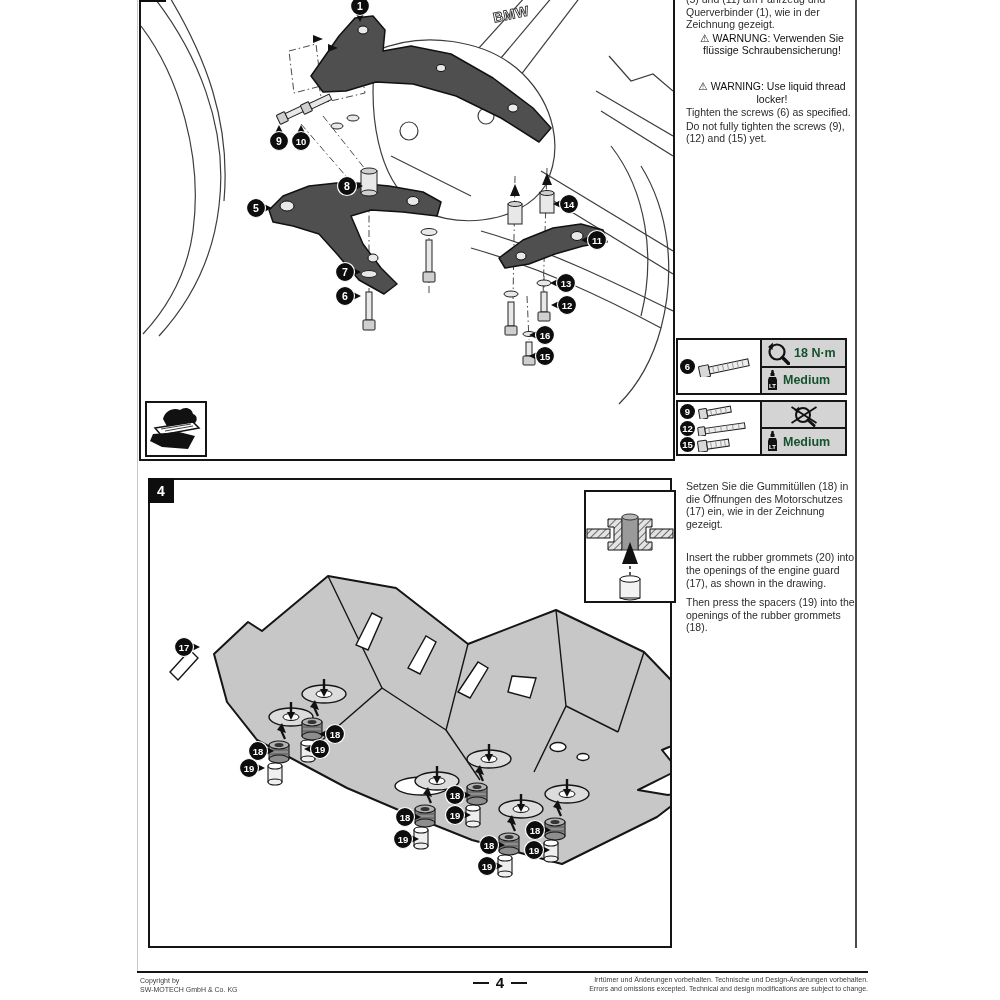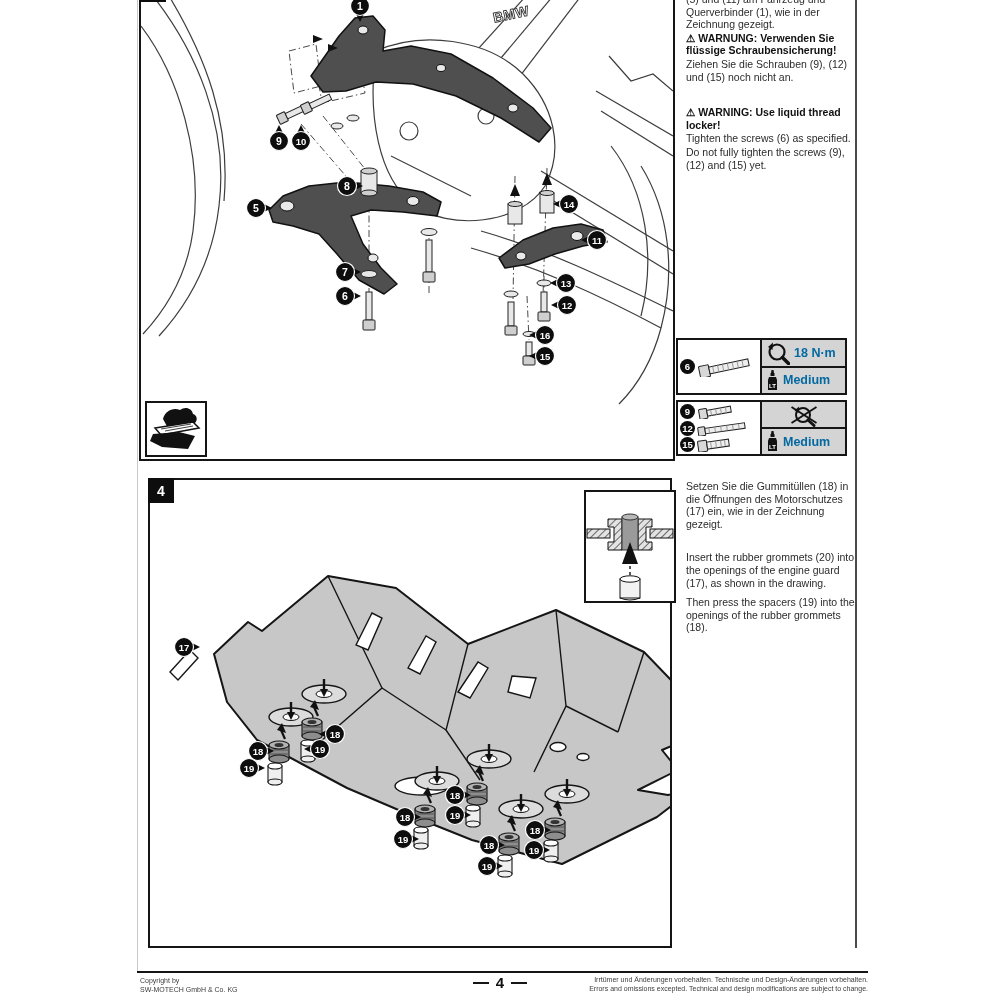--- a/index.html
+++ b/index.html
@@ -25,34 +25,34 @@
                border:2px solid #151515; background:#fff; z-index:4; }
 
   .inset-box { position:absolute; left:434px; top:10px; width:92px; height:113px;
                border:2px solid #151515; background:#fff; z-index:4; }
 
   
   .text-col { position:absolute; width:172px; font-size:10.5px; line-height:12.6px; color:#2b2b2b; }
   .text-col-step3 { left:686px; top:-7px; }
   .text-col-step4 { left:686px; top:480px; }
   .para { margin-bottom:1px; }
-  .para.bold { font-weight:700; color:#111; }
+  .para.bold { font-weight:400; color:#111;text-align:center; }
   .lang-gap { height:22px; }
   .para-group .para + .para { margin-top:1px; }
   .text-col-step4 .para { margin-bottom:7px; }
 
   
   .tq-box { position:absolute; left:676px; width:171px; border:2px solid #151515; display:flex; background:#fff; }
   .tq-box-1 { top:338px; height:57px; }
   .tq-box-2 { top:400px; height:56px; }
   .tq-left { width:84px; border-right:2px solid #151515; display:flex; flex-direction:column; justify-content:center; padding:1px 2px; }
   .tq-row { display:flex; align-items:center; gap:2px; height:17px; }
   .tq-box-1 .tq-row { height:100%; }
   .tq-right { flex:1; display:flex; flex-direction:column; }
-  .tq-cell { flex:1; background:#d4d4d4; display:flex; align-items:center; gap:4px; padding:0 4px; font-weight:700; font-size:12.5px; color:#0369a1; }
+  .tq-cell { flex:1; background:#d4d4d4; display:flex; align-items:center; gap:4px; padding:0 4px; font-weight:700; font-size:12.5px; color:#14532d; }
   .tq-cell + .tq-cell { border-top:2px solid #151515; }
   .tq-cell.centered { justify-content:center; }
 
   .badge-dot { flex:none; width:15px; height:15px; border-radius:50%; background:#0d0d0d; color:#fff;
                font-size:9.5px; font-weight:700; display:inline-flex; align-items:center; justify-content:center; }
 
   
   .footer-rule { position:absolute; left:137px; top:971px; width:731px; height:2px; background:#151515; }
   .footer-copy { position:absolute; left:140px; top:976px; font-size:7px; line-height:9px; color:#3c3c3c; }
   .footer-disc { position:absolute; right:132px; top:975px; font-size:7px; line-height:9px; color:#3c3c3c; text-align:right; }
@@ -263,21 +263,20 @@
         <path d="M 14,26 L 44,21 M 18,28 L 46,23" stroke="#111" stroke-width="0.8" fill="none"></path>
         <polygon points="6,31 32,29 48,33 41,46 15,44 3,38" fill="#111"></polygon>
       </svg>
     </div>
   </div>
 
   <div class="text-col text-col-step3">
     <div class="para-group">
         <p class="para">(5) und (11) am Fahrzeug und Querverbinder (1), wie in der Zeichnung gezeigt.</p>
         <p class="para bold">⚠ WARNUNG: Verwenden Sie flüssige Schraubensicherung!</p>
-        <p class="para">Ziehen Sie die Schrauben (9), (12) und (15) noch nicht an.</p>
       </div>
     <div class="lang-gap"></div>
     <div class="para-group">
         <p class="para bold">⚠ WARNING: Use liquid thread locker!</p>
         <p class="para">Tighten the screws (6) as specified.</p>
         <p class="para">Do not fully tighten the screws (9), (12) and (15) yet.</p>
       </div>
   </div>
 
   <div class="tq-box tq-box-1">

